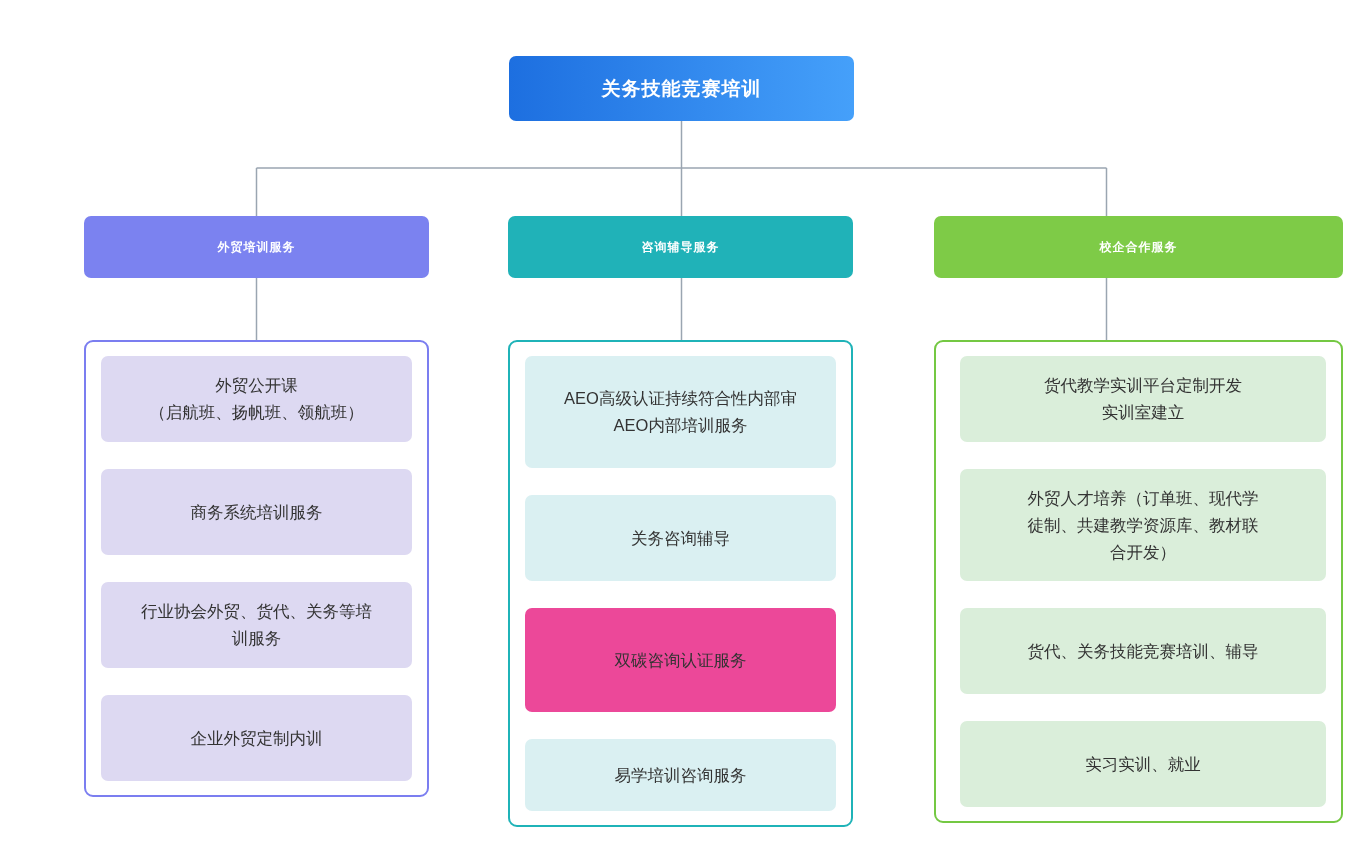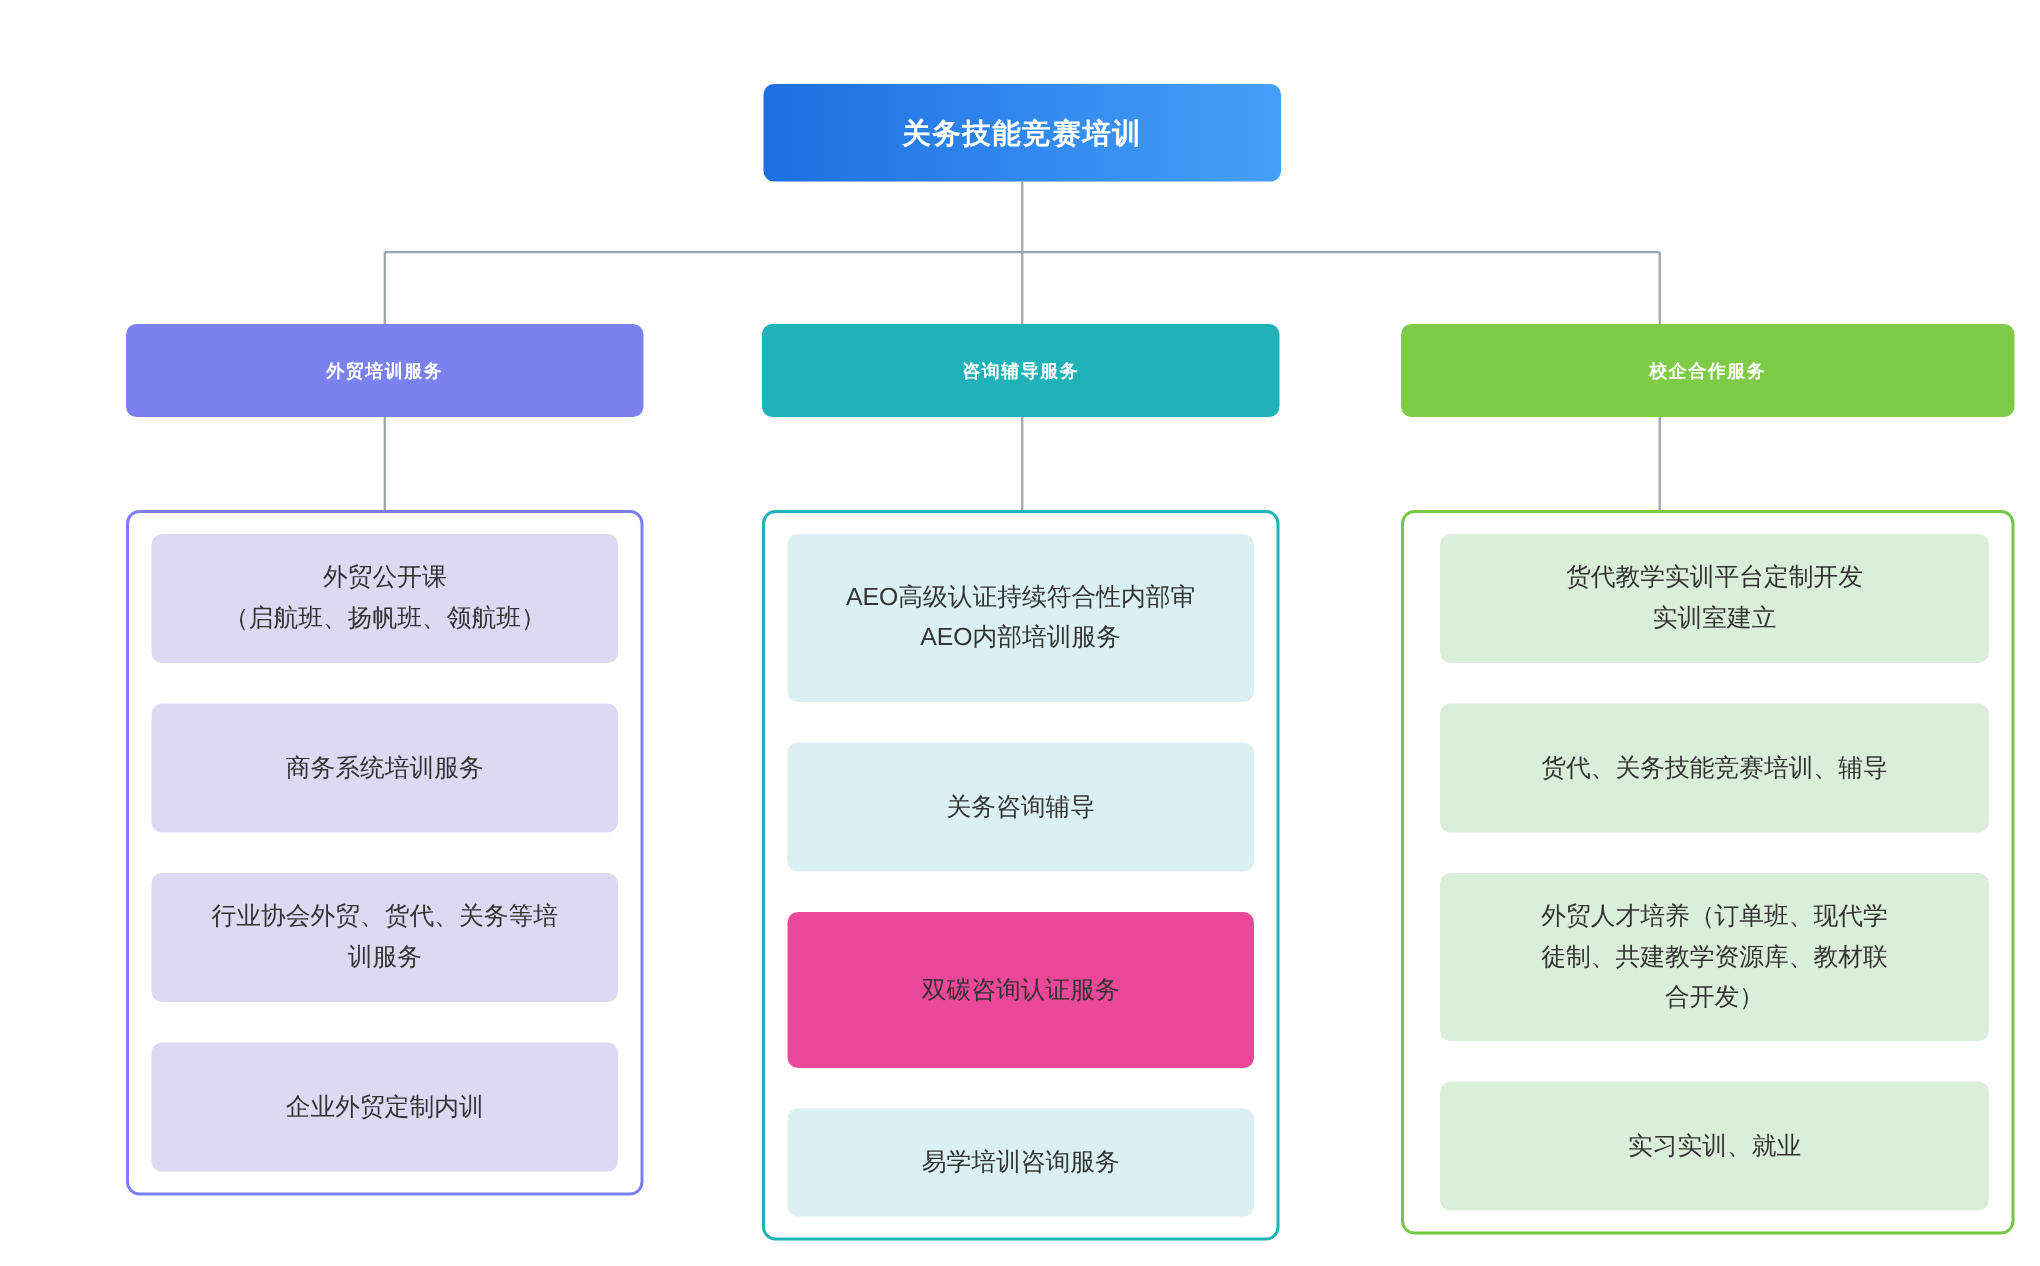--- a/index.html
+++ b/index.html
@@ -173,34 +173,34 @@
         <div class="branch-header" style="background: rgb(126, 203, 71);">
           <span>校企合作服务</span>
         </div>
         <div class="branch-group" style="border-color: rgb(116, 200, 67); padding-left: 24px;">
           <div class="leaf-item" style="background: rgb(218, 238, 218); height: 86px;">
             <div>
               <span class="leaf-line">货代教学实训平台定制开发</span>
               <span class="leaf-line">实训室建立</span>
             </div>
           </div>
-          <div class="leaf-item" style="background: rgb(218, 238, 218); height: 86px;">
-            <div>
-              <span class="leaf-line">货代、关务技能竞赛培训、辅导</span>
-            </div>
-          </div>
           <div class="leaf-item" style="background: rgb(218, 238, 218); height: 112px;">
             <div>
               <span class="leaf-line">外贸人才培养（订单班、现代学</span>
               <span class="leaf-line">徒制、共建教学资源库、教材联</span>
               <span class="leaf-line">合开发）</span>
             </div>
           </div>
           <div class="leaf-item" style="background: rgb(218, 238, 218); height: 86px;">
             <div>
+              <span class="leaf-line">货代、关务技能竞赛培训、辅导</span>
+            </div>
+          </div>
+          <div class="leaf-item" style="background: rgb(218, 238, 218); height: 86px;">
+            <div>
               <span class="leaf-line">实习实训、就业</span>
             </div>
           </div>
         </div>
       </div>
     </div>
 
 </div>
 
 </body></html>

